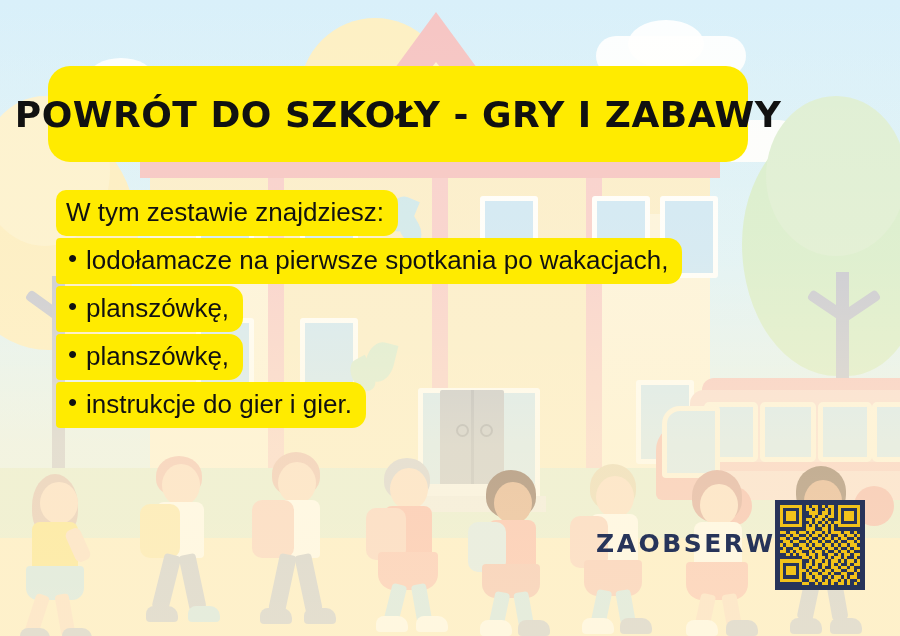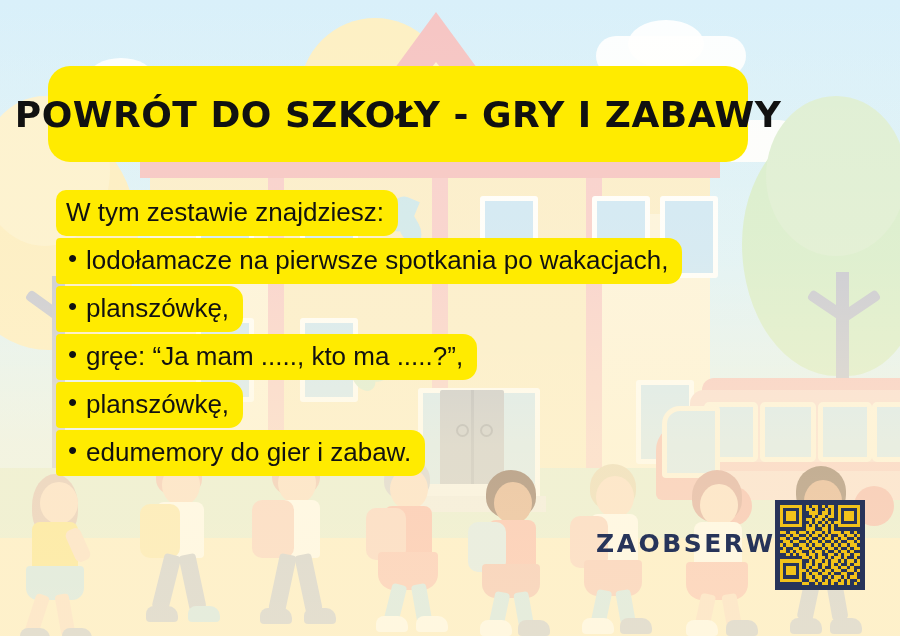--- a/index.html
+++ b/index.html
@@ -434,27 +434,24 @@
     <div class="intro-line">
       <span class="hl">W tym zestawie znajdziesz:</span>
     </div>
     <div class="bullet-line">
       <span class="hl">lodołamacze na pierwsze spotkania po wakacjach,</span>
     </div>
     <div class="bullet-line">
       <span class="hl">planszówkę,</span>
     </div>
     <div class="bullet-line">
-      <span class="hl">gręe: “Ja mam ....., kto ma .....?”,</span>
-    </div>
-    <div class="bullet-line">
       <span class="hl">planszówkę,</span>
     </div>
     <div class="bullet-line">
-      <span class="hl">edumemory do gier i zabaw.</span>
+      <span class="hl">instrukcje do gier i gier.</span>
     </div>
   </div>
 
   <div class="follow-text">ZAOBSERWUJ</div>
   <div class="qr">
     <div class="qr-grid" id="qr-grid">
         <div class="qm"></div>
         <div class="qm"></div>
         <div class="qm"></div>
         <div class="qm"></div>

